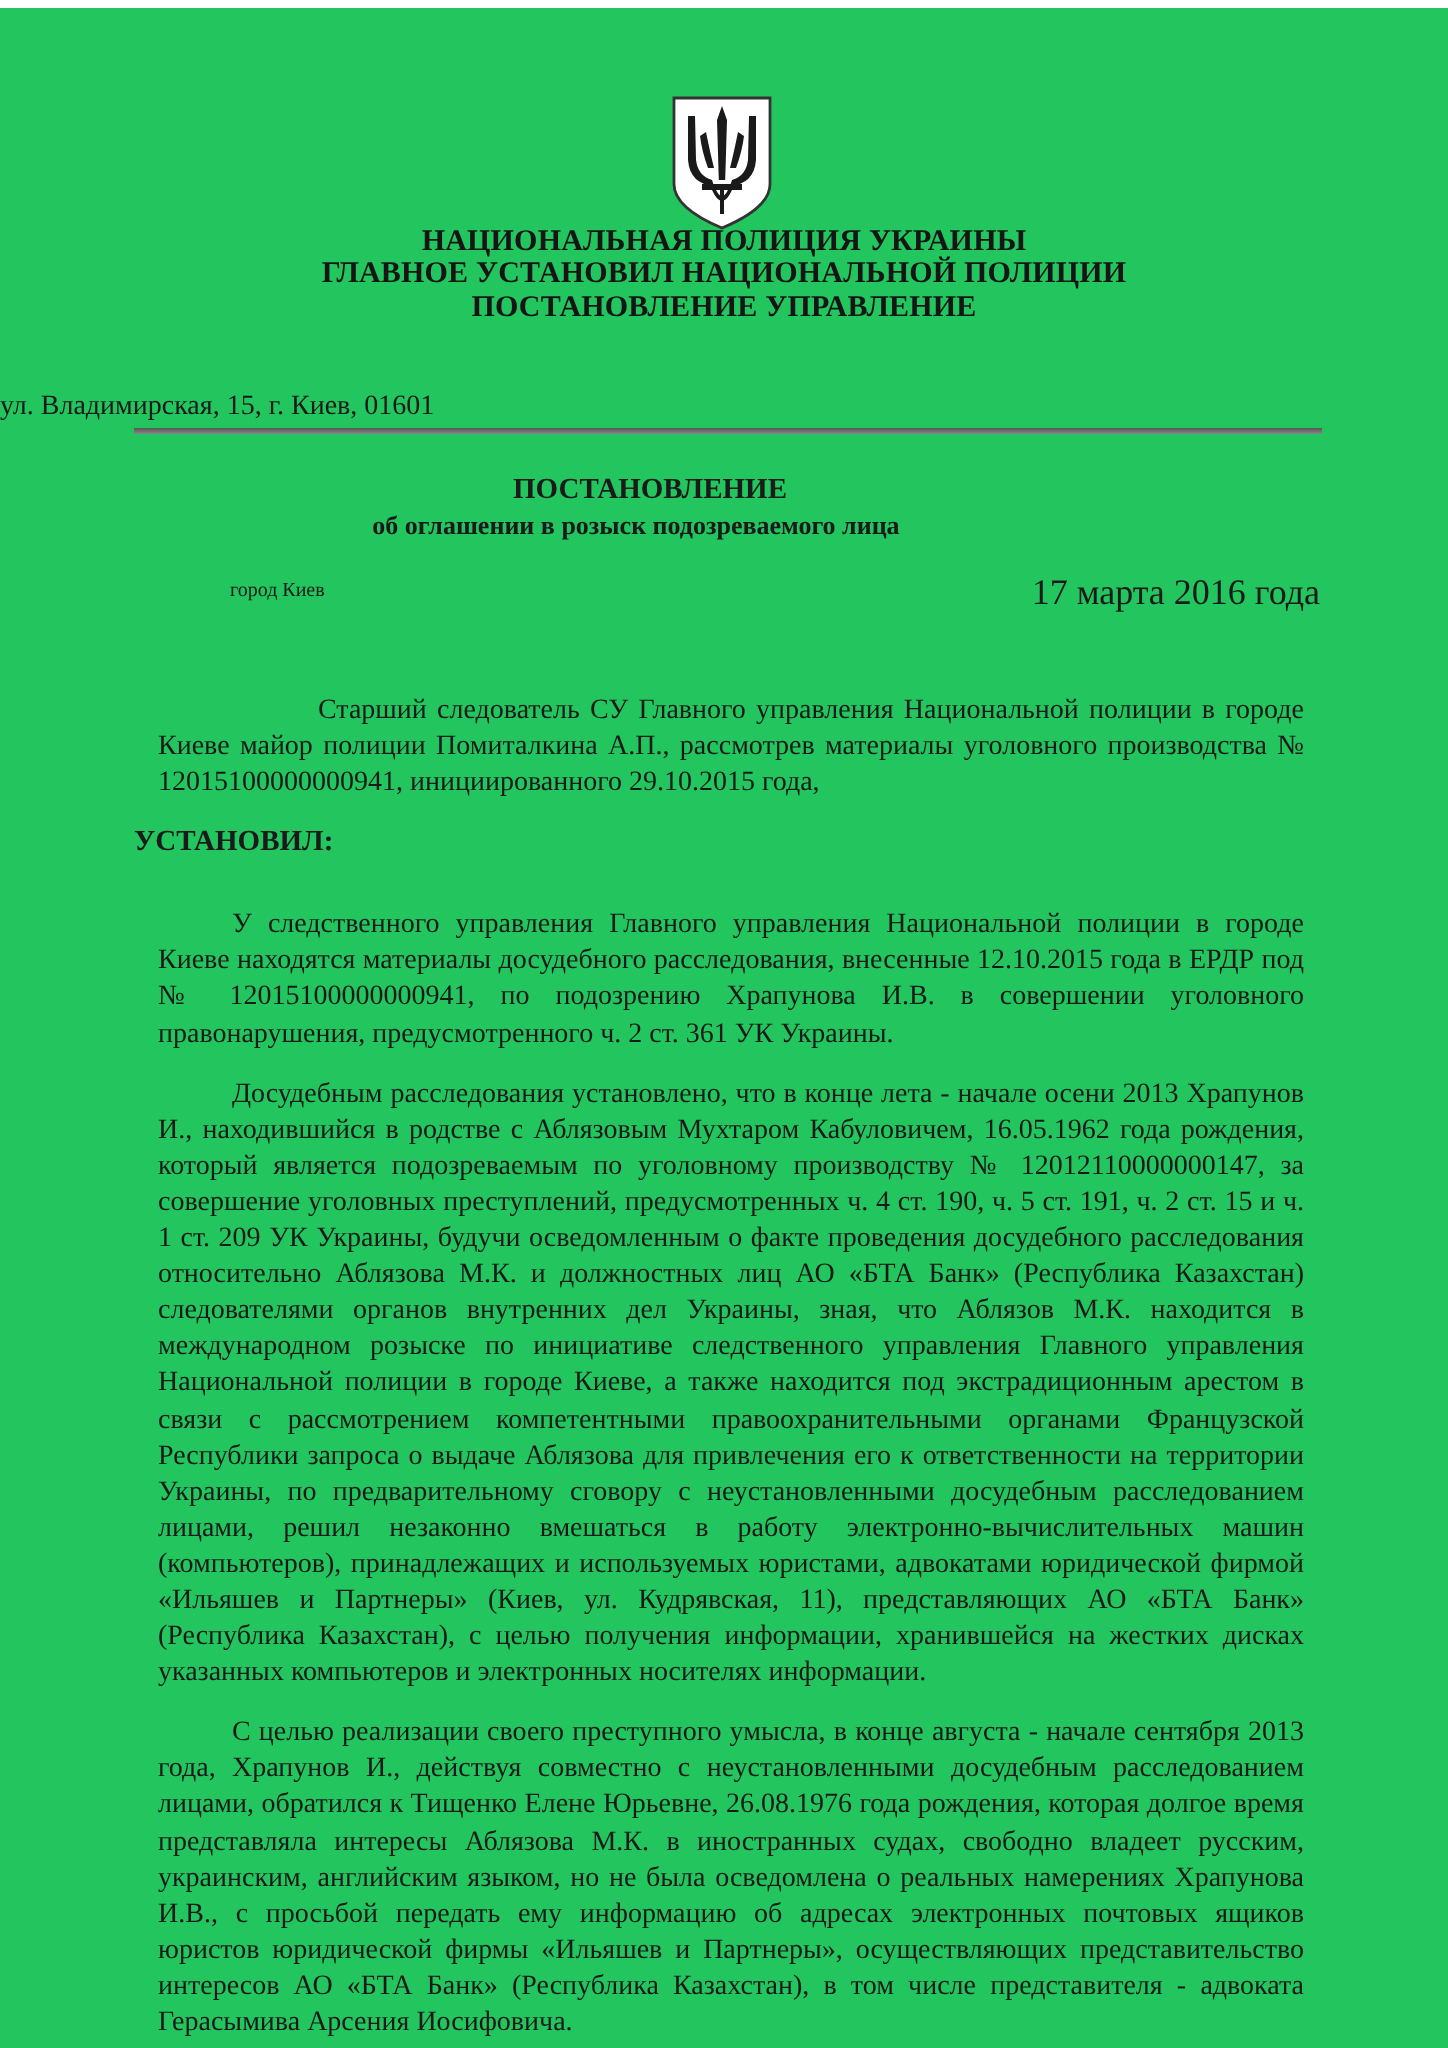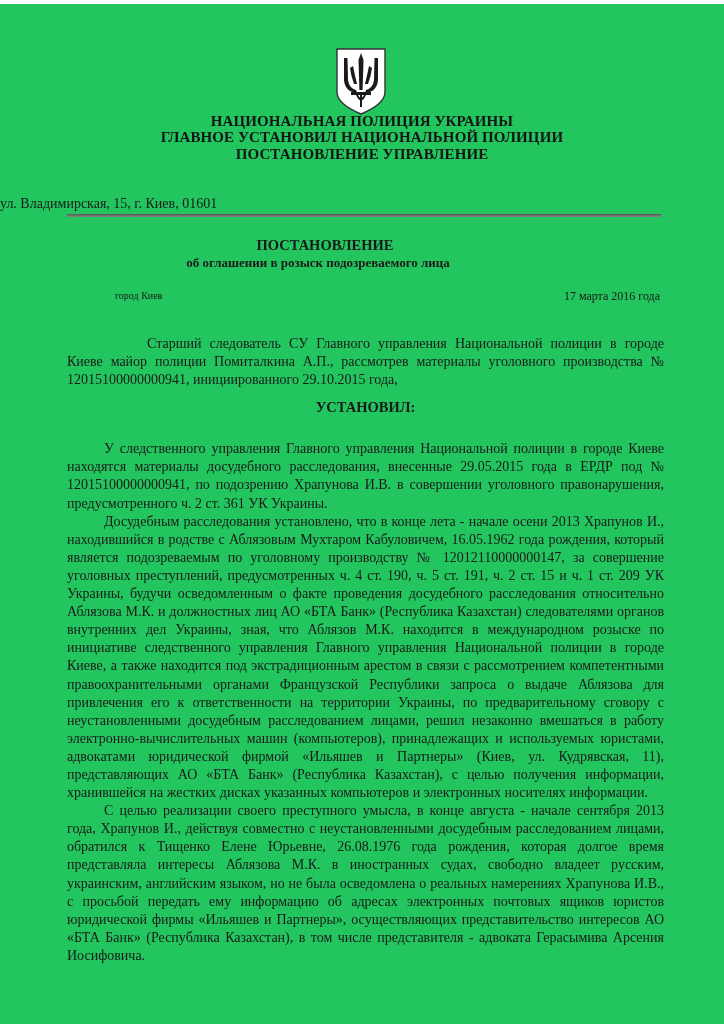--- a/index.html
+++ b/index.html
@@ -11,25 +11,25 @@
               font-weight: bold; font-size: 15px; line-height: 16.3px; letter-spacing: 0.1px; color: #151515; }
     .header div { white-space: nowrap; }
     .address { position: absolute; left: 0; top: 192px; width: 584px; text-align: left; font-size: 14px; line-height: 16px; }
     .rule { position: absolute; left: 67px; top: 210px; width: 594px; height: 3px;
             background: linear-gradient(#555, #888); }
     .doc-title { position: absolute; left: 0; top: 233px; width: 650px; text-align: center;
                  font-weight: bold; font-size: 14.5px; line-height: 17px; }
     .doc-subtitle { position: absolute; left: 0; top: 251px; width: 636px; text-align: center;
                     font-weight: bold; font-size: 13px; line-height: 16px; }
     .place { position: absolute; left: 67px; top: 284px; font-size: 10px; line-height: 16px; margin-left: 48px; }
-    .date { position: absolute; right: 64px; top: 284px; font-size: 12px; line-height: 16px; }
+    .date { position: absolute; right: 64px; top: 284px; font-size: 18px; line-height: 16px; }
     .body { position: absolute; left: 67px; top: 331px; width: 597px; font-size: 14px; line-height: 18.1px; }
-    .body p { margin: 0; text-align: justify; text-indent: 37px; hyphens: none; font-family: Liberation Serif, serif; }
+    .body p { margin: 12px; text-align: justify; text-indent: 37px; hyphens: none; font-family: Liberation Serif, serif; }
     .body p.intro { text-indent: 80px; }
-    .established { text-align: center; font-weight: bold; font-size: 14.5px; margin: 10px 0 24px 0; line-height: 17px; }
+    .established { text-align: left; font-weight: bold; font-size: 14.5px; margin: 10px 0 24px 0; line-height: 17px; }
   </style>
 </head>
 <body>
 
 <div class="page">
 
   <svg class="emblem" viewBox="0 0 54 70" xmlns="http://www.w3.org/2000/svg">
     <path d="M3 3 H51 V46 Q51 58 27 68 Q3 58 3 46 Z" fill="#fff" stroke="#333" stroke-width="1.4"></path>
     <g fill="#1a1a1a">
 
@@ -58,18 +58,18 @@
 
   <div class="doc-title">ПОСТАНОВЛЕНИЕ</div>
   <div class="doc-subtitle">об оглашении в розыск подозреваемого лица</div>
 
   <div class="place">город Киев</div>
   <div class="date">17 марта 2016 года</div>
 
   <div class="body">
     <p class="intro">Старший следователь СУ Главного управления Национальной полиции в городе Киеве майор полиции Помиталкина А.П., рассмотрев материалы уголовного производства № 12015100000000941, инициированного 29.10.2015 года,</p>
     <div class="established">УСТАНОВИЛ:</div>
-    <p>У следственного управления Главного управления Национальной полиции в городе Киеве находятся материалы досудебного расследования, внесенные 29.05.2015 года в ЕРДР под № 12015100000000941, по подозрению Храпунова И.В. в совершении уголовного правонарушения, предусмотренного ч. 2 ст. 361 УК Украины.</p>
+    <p>У следственного управления Главного управления Национальной полиции в городе Киеве находятся материалы досудебного расследования, внесенные 12.10.2015 года в ЕРДР под № 12015100000000941, по подозрению Храпунова И.В. в совершении уголовного правонарушения, предусмотренного ч. 2 ст. 361 УК Украины.</p>
     <p>Досудебным расследования установлено, что в конце лета - начале осени 2013 Храпунов И., находившийся в родстве с Аблязовым Мухтаром Кабуловичем, 16.05.1962 года рождения, который является подозреваемым по уголовному производству № 12012110000000147, за совершение уголовных преступлений, предусмотренных ч. 4 ст. 190, ч. 5 ст. 191, ч. 2 ст. 15 и ч. 1 ст. 209 УК Украины, будучи осведомленным о факте проведения досудебного расследования относительно Аблязова М.К. и должностных лиц АО «БТА Банк» (Республика Казахстан) следователями органов внутренних дел Украины, зная, что Аблязов М.К. находится в международном розыске по инициативе следственного управления Главного управления Национальной полиции в городе Киеве, а также находится под экстрадиционным арестом в связи с рассмотрением компетентными правоохранительными органами Французской Республики запроса о выдаче Аблязова для привлечения его к ответственности на территории Украины, по предварительному сговору с неустановленными досудебным расследованием лицами, решил незаконно вмешаться в работу электронно-вычислительных машин (компьютеров), принадлежащих и используемых юристами, адвокатами юридической фирмой «Ильяшев и Партнеры» (Киев, ул. Кудрявская, 11), представляющих АО «БТА Банк» (Республика Казахстан), с целью получения информации, хранившейся на жестких дисках указанных компьютеров и электронных носителях информации.</p>
     <p>С целью реализации своего преступного умысла, в конце августа - начале сентября 2013 года, Храпунов И., действуя совместно с неустановленными досудебным расследованием лицами, обратился к Тищенко Елене Юрьевне, 26.08.1976 года рождения, которая долгое время представляла интересы Аблязова М.К. в иностранных судах, свободно владеет русским, украинским, английским языком, но не была осведомлена о реальных намерениях Храпунова И.В., с просьбой передать ему информацию об адресах электронных почтовых ящиков юристов юридической фирмы «Ильяшев и Партнеры», осуществляющих представительство интересов АО «БТА Банк» (Республика Казахстан), в том числе представителя - адвоката Герасымива Арсения Иосифовича.</p>
   </div>
 
 </div>
 
 </body></html>

